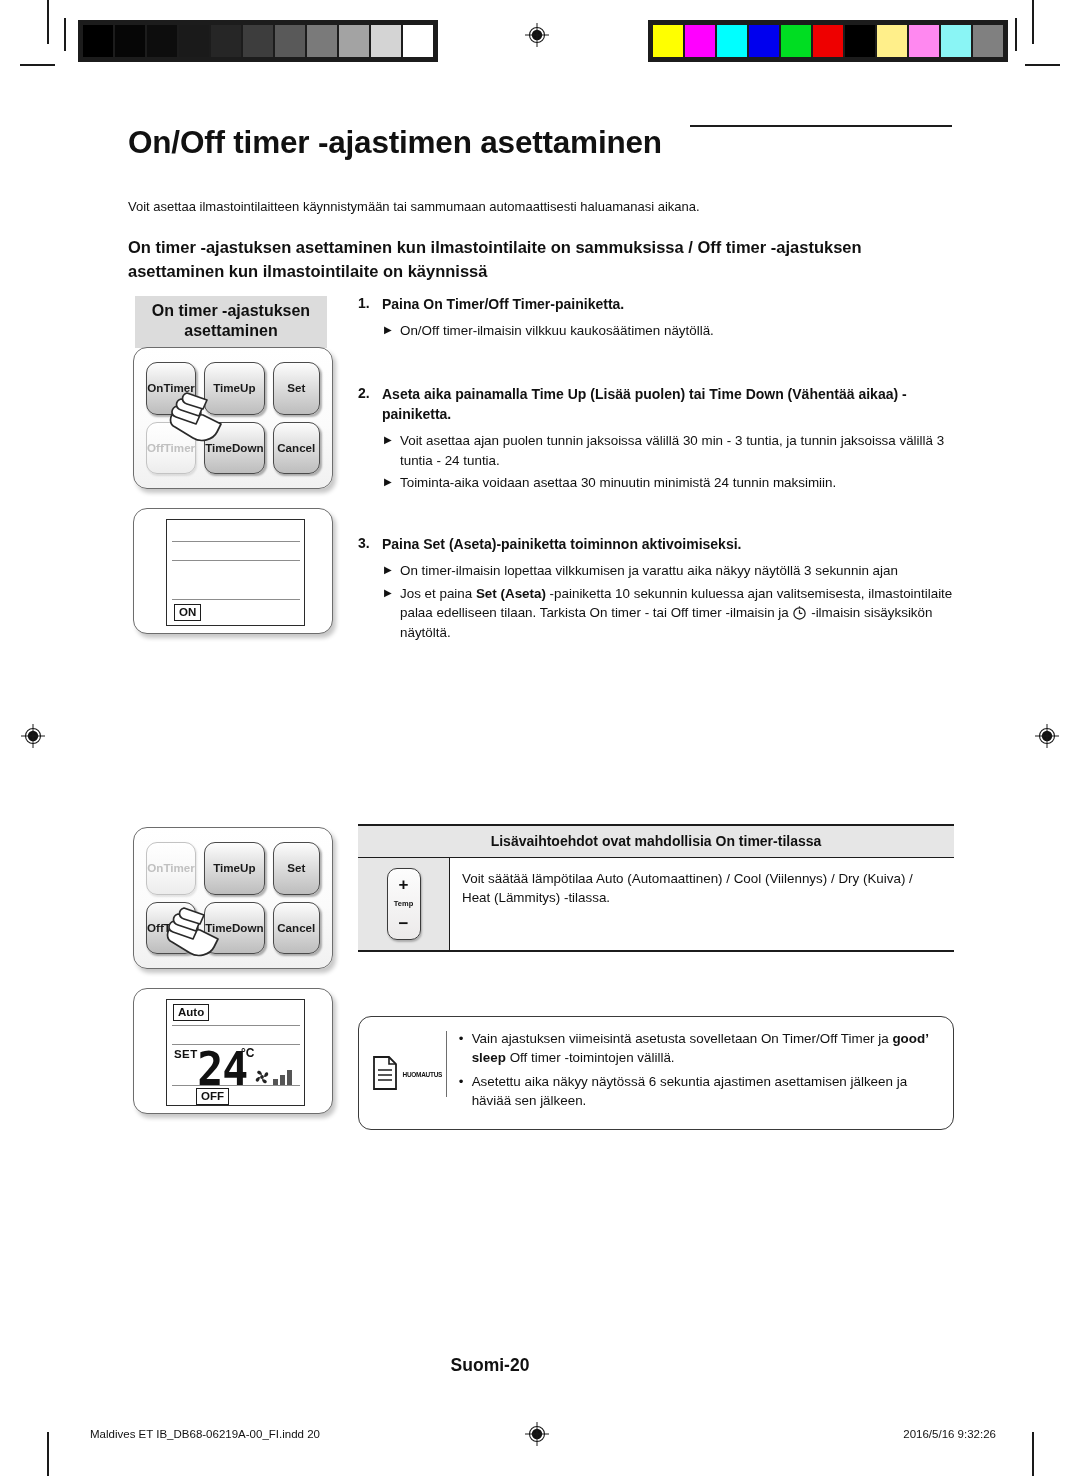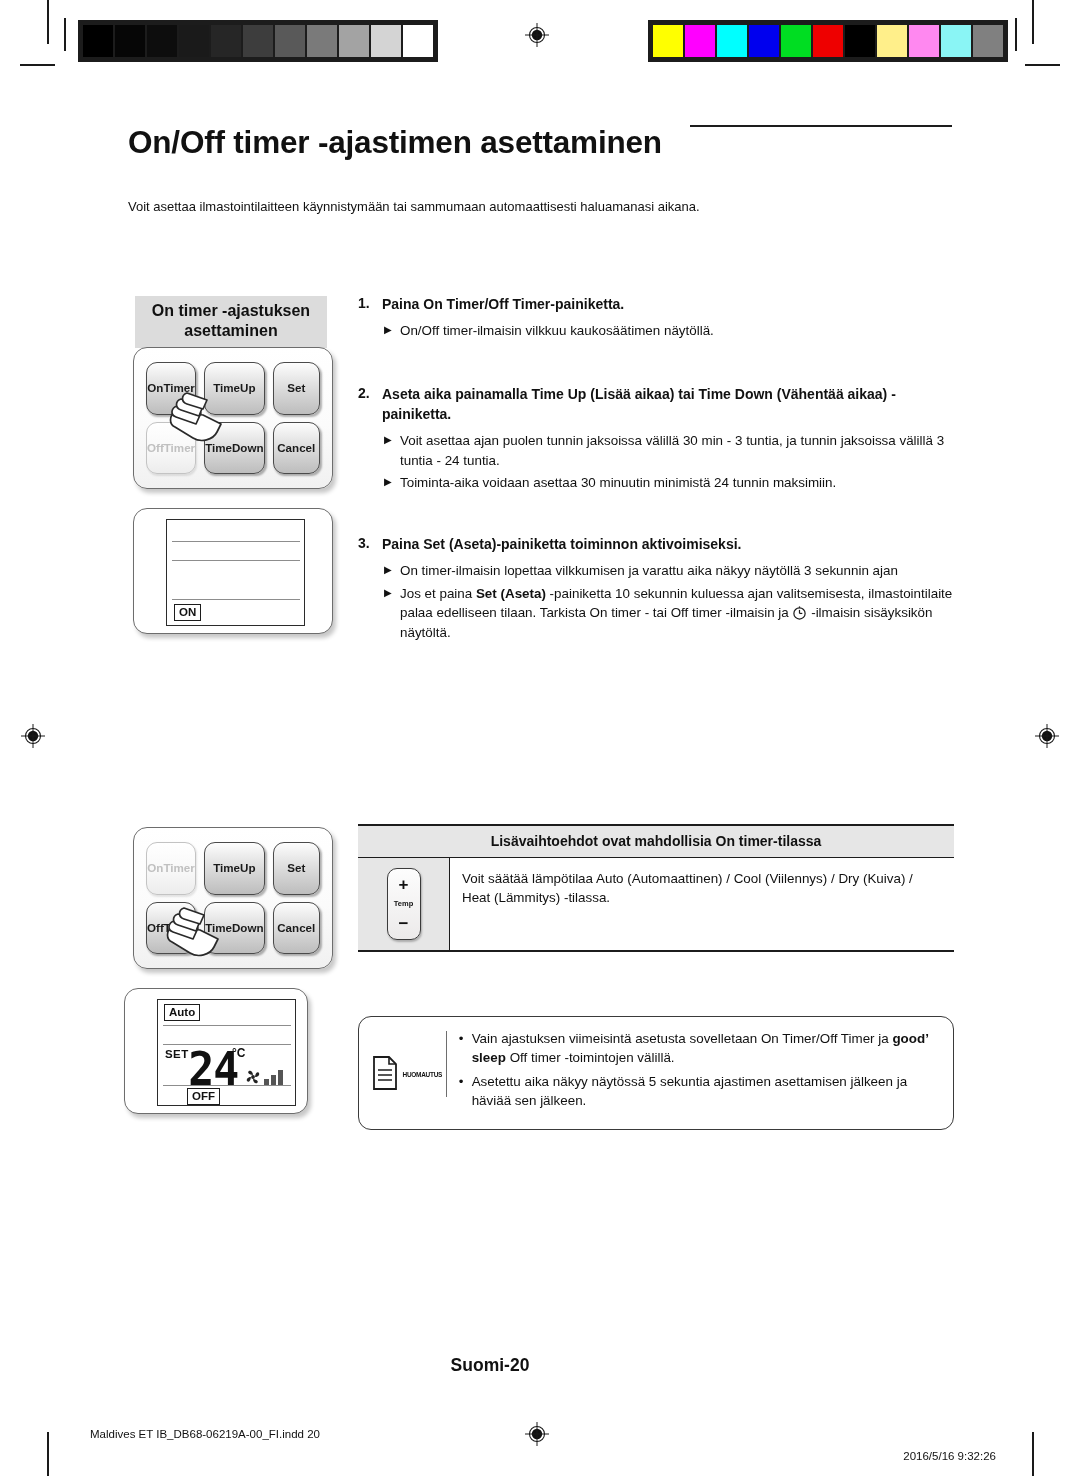--- a/index.html
+++ b/index.html
@@ -169,21 +169,21 @@
   .nb { display: flex; font-size: 13.4px; line-height: 1.45; margin-bottom: 4px; }
   .nb .dot { flex: 0 0 13px; }
   .nb .ntxt { flex: 1; }
 
   
   .pagenum {
     position: absolute; left: 0; top: 1355px; width: 980px; text-align: center;
     font-size: 17.5px; font-weight: bold;
   }
   .foot-left { position: absolute; left: 90px; top: 1428px; font-size: 11.5px; }
-  .foot-right { position: absolute; right: 84px; top: 1428px; font-size: 11.5px; margin-top: 22px; }
+  .foot-right { position: absolute; right: 84px; top: 1428px; font-size: 11.5px; }
 </style>
 </head>
 <body>
 
 <div id="page">
 
   <div class="crop v" style="left:47px;top:0px;height:44px;"></div>
   <div class="crop h" style="left:20px;top:64px;width:35px;"></div>
   <div class="crop v" style="left:64px;top:18px;height:33px;"></div>
 
@@ -244,20 +244,21 @@
       <div class="sw" style="background: rgb(255, 136, 240);"></div>
       <div class="sw" style="background: rgb(138, 245, 245);"></div>
       <div class="sw" style="background: rgb(128, 128, 128);"></div>
     </div>
 
   <div class="content">
 
     <div class="title-rule"></div>
     <h1 class="page-title">On/Off timer -ajastimen asettaminen</h1>
     <p class="intro">Voit asettaa ilmastointilaitteen käynnistymään tai sammumaan automaattisesti haluamanasi aikana.</p>
+    <h2 class="section-head">On timer -ajastuksen asettaminen kun ilmastointilaite on sammuksissa / Off timer -ajastuksen asettaminen kun ilmastointilaite on käynnissä</h2>
 
     <div class="chip" style="left:135px;top:296px;width:192px;">
       <span>On timer -ajastuksen</span>
       <span>asettaminen</span>
     </div>
 
     <div class="remote" style="left:133px;top:347px;width:200px;height:142px;">
       <div class="btn-grid" id="on-btn-grid">
           <div class="rbtn">
             <span>On</span>
@@ -330,21 +331,21 @@
     </div>
     <svg class="hand" style="left:160px;top:897px;" viewBox="0 0 74 74">
       <g fill="#ffffff" stroke="#2a2a2a" stroke-width="1.7" stroke-linejoin="round">
         <path d="M12 30 C6 34 6 42 12 45 L30 56 C38 61 50 58 54 50 L58 42 L40 33 Z"></path>
         <path d="M14 24 C8 26 7 33 13 35 L33 42 L38 31 Z"></path>
         <path d="M18 17 C12 19 12 26 18 28 L36 34 L40 24 Z"></path>
         <path d="M24 11 C18 13 18 20 24 22 L40 27 L44 18 Z"></path>
       </g>
     </svg>
 
-    <div class="lcd-outer" style="left:124px;top:988px;width:184px;height:126px;">
+    <div class="lcd-outer" style="left:133px;top:988px;width:200px;height:126px;">
       <div class="lcd-inner" style="left:32px;top:10px;width:139px;height:107px;">
         <div class="lcd-tag" style="left:6px;top:4px;">Auto</div>
         <div class="lcd-line" style="left:5px;top:25px;width:128px;"></div>
         <div class="lcd-line" style="left:5px;top:44px;width:128px;"></div>
         <div class="seg-set" style="left:7px;top:48px;">SET</div>
         <div class="seg-temp" style="left:28px;top:41px;">24</div>
         <div class="seg-unit" style="left:74px;top:46px;">°C</div>
         <svg class="fan-ico" style="left:86px;top:68px;width:18px;height:18px;" viewBox="0 0 20 20">
           <g fill="#222">
             <circle cx="10" cy="10" r="2.1"></circle>
@@ -374,21 +375,21 @@
             <div class="bul">
               <span class="tri">▶</span>
               <span class="btxt">On/Off timer-ilmaisin vilkkuu kaukosäätimen näytöllä.</span>
             </div>
           </div>
           <div class="gap-a"></div>
         </div>
         <div>
           <div class="step">
             <div class="step-num">2.</div>
-            <div class="step-txt">Aseta aika painamalla <b>Time Up (Lisää aikaa)</b> tai <b>Time Down (Vähentää aikaa)</b> -painiketta.</div>
+            <div class="step-txt">Aseta aika painamalla <b>Time Up (Lisää puolen)</b> tai <b>Time Down (Vähentää aikaa)</b> -painiketta.</div>
           </div>
           <div class="bullets">
             <div class="bul">
               <span class="tri">▶</span>
               <span class="btxt">Voit asettaa ajan puolen tunnin jaksoissa välillä 30 min - 3 tuntia, ja tunnin jaksoissa välillä 3 tuntia - 24 tuntia.</span>
             </div>
             <div class="bul">
               <span class="tri">▶</span>
               <span class="btxt">Toiminta-aika voidaan asettaa 30 minuutin minimistä 24 tunnin maksimiin.</span>
             </div>
@@ -447,21 +448,21 @@
         <span class="cap">HUOMAUTUS</span>
       </div>
       <div class="note-sep"></div>
       <div class="note-body" id="note-body">
           <div class="nb">
             <span class="dot">•</span>
             <span class="ntxt">Vain ajastuksen viimeisintä asetusta sovelletaan On Timer/Off Timer ja <b>good’ sleep</b> Off timer -toimintojen välillä.</span>
           </div>
           <div class="nb">
             <span class="dot">•</span>
-            <span class="ntxt">Asetettu aika näkyy näytössä 5 sekuntia ajastimen asettamisen jälkeen ja häviää sen jälkeen.</span>
+            <span class="ntxt">Asetettu aika näkyy näytössä 6 sekuntia ajastimen asettamisen jälkeen ja häviää sen jälkeen.</span>
           </div>
         </div>
     </div>
 
     <div class="pagenum">Suomi-20</div>
     <div class="foot-left">Maldives ET IB_DB68-06219A-00_FI.indd   20</div>
     <div class="foot-right">2016/5/16   9:32:26</div>
 
   </div>
 </div>

